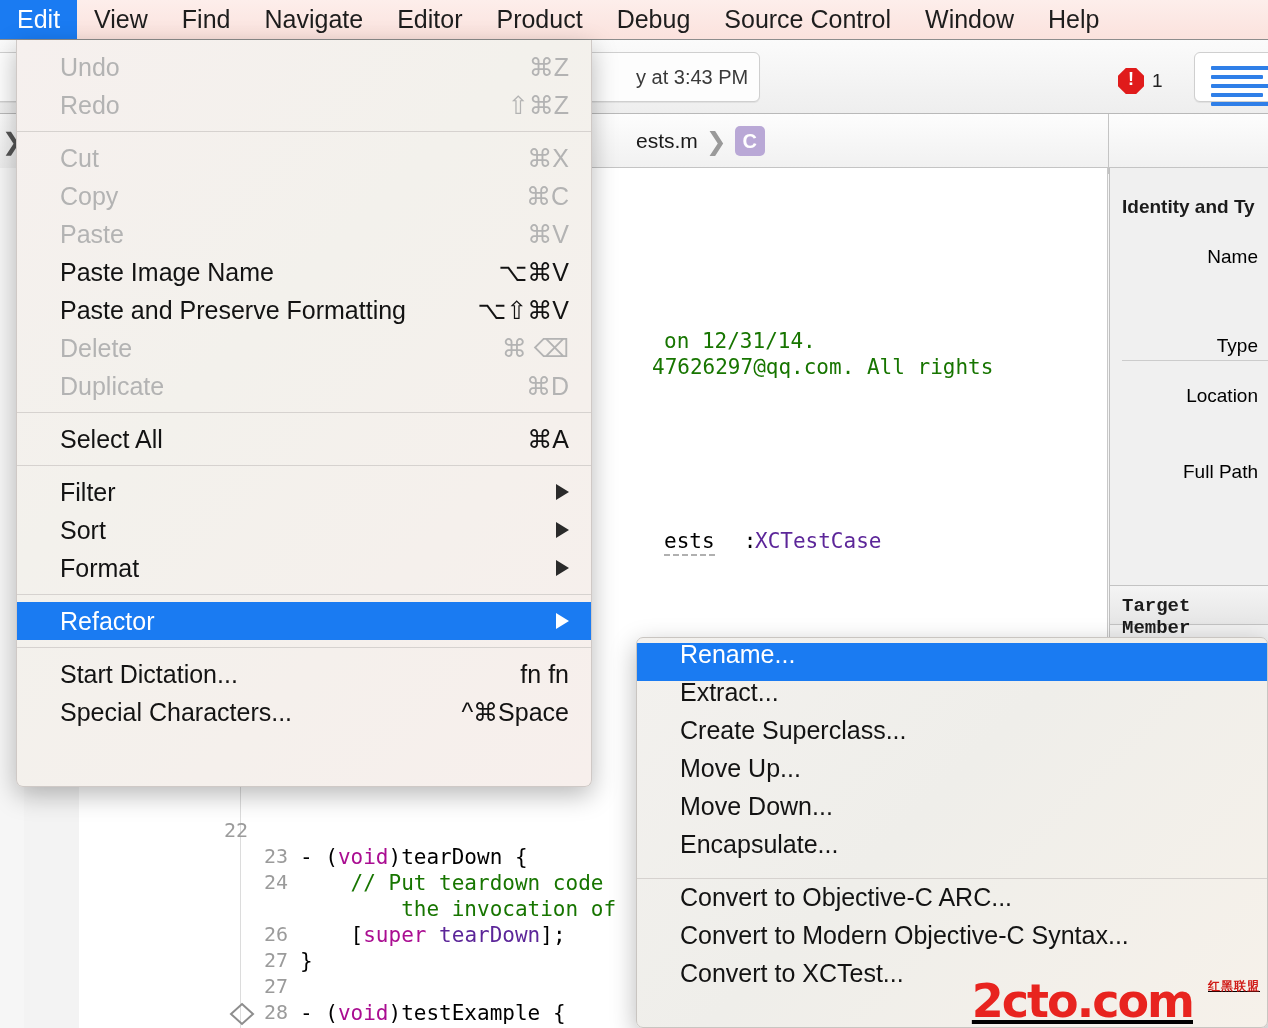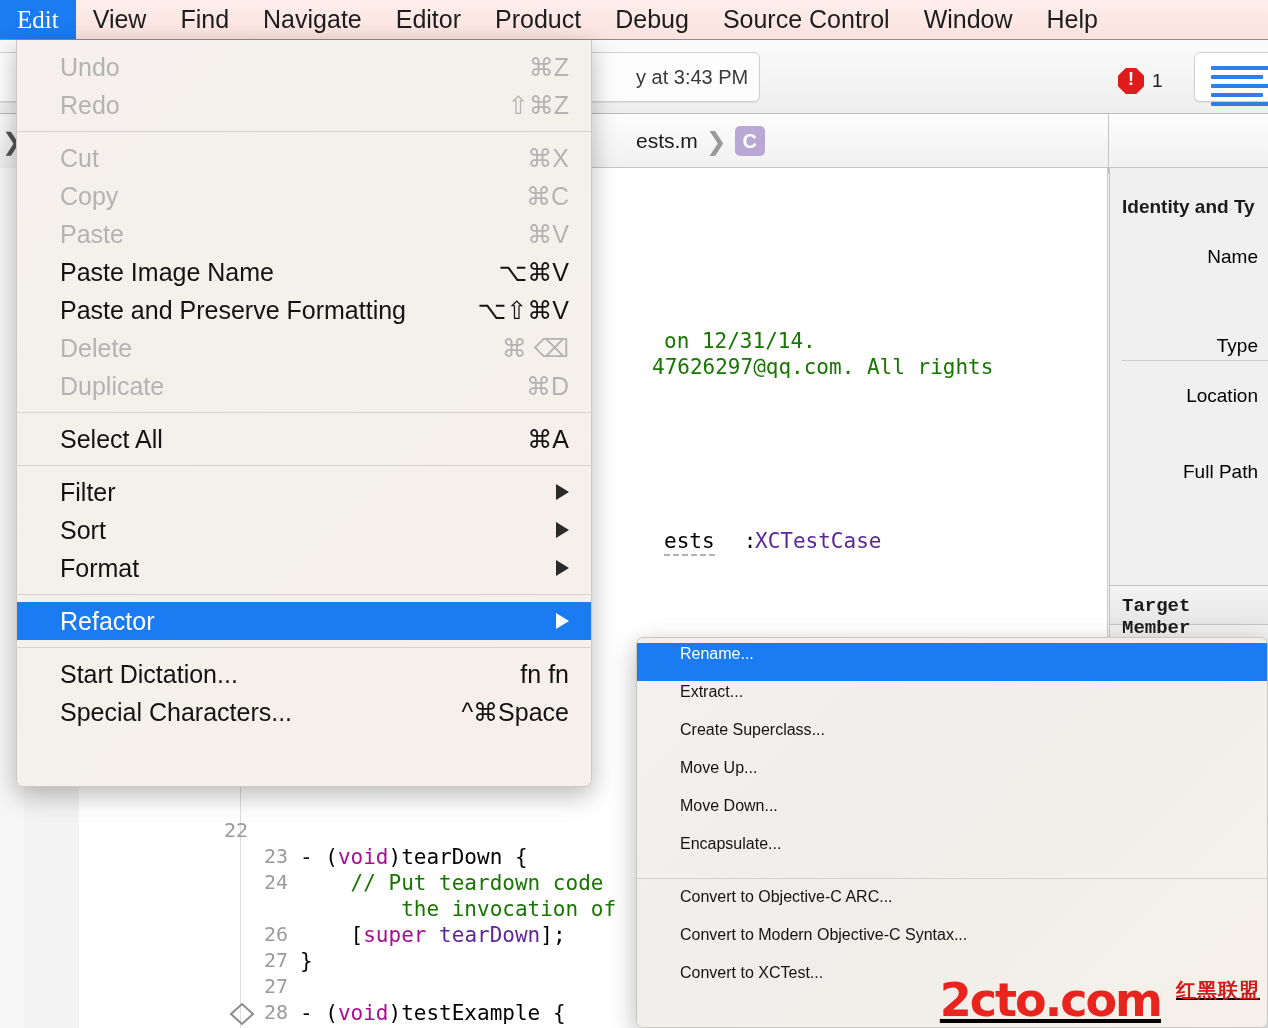--- a/index.html
+++ b/index.html
@@ -146,21 +146,21 @@
     position:absolute; left:0; top:0; width:1268px; height:40px;
     background:linear-gradient(#fdeeeb,#fbe2dd);
     border-bottom:1px solid #8d8d8d;
     display:flex; align-items:stretch;
     z-index:50;
   }
   .menu-title {
     display:flex; align-items:center; padding:0 17px;
     font-size:25px; color:#1d1d1d; white-space:nowrap;
   }
-  .menu-title.active { background:#1a7bf2; color:#ffffff;font-family:Liberation Serif, serif; }
+  .menu-title.active { background:#1a7bf2; color:#ffffff; }
 
   
   #edit-menu {
     position:absolute; left:16px; top:40px; width:576px; height:747px;
     background:linear-gradient(135deg,#f6f0ee 0%,#f3f1ec 40%,#f7efec 100%);
     border:1px solid #cfc9c6; border-top:none;
     border-bottom-left-radius:7px; border-bottom-right-radius:7px;
     box-shadow:0 8px 26px rgba(0,0,0,.28);
     z-index:60; overflow:hidden;
   }
@@ -187,35 +187,35 @@
   #refactor-menu {
     position:absolute; left:636px; top:637px; width:632px; height:391px;
     background:linear-gradient(135deg,#f3f1ee 0%,#efeeea 45%,#f6f1ea 100%);
     border:1px solid #c9c5c1;
     border-radius:7px;
     box-shadow:0 8px 26px rgba(0,0,0,.28);
     z-index:70; overflow:hidden;
   }
   .sub-mi {
     position:relative; height:38px; display:flex; align-items:center;
-    padding:0 22px 16px 43px; font-size:16px; color:#131313; white-space:nowrap;
+    padding:0 22px 16px 43px; font-size:25px; color:#131313; white-space:nowrap;
   }
   .sub-mi.hl { background:#1a7bf2; color:#ffffff; }
 
   
   #watermark {
     position:absolute; right:8px; bottom:4px; z-index:90;
     display:flex; align-items:flex-start; gap:15px;text-decoration:underline;
   }
   #wm-main {
     font-family:"DejaVu Sans", sans-serif; font-size:46px; font-weight:bold;
     color:#e8241f; letter-spacing:-2px; line-height:1;
   }
   #wm-cn {
-    font-size:20px; color:#d01c18; font-weight:bold; margin-bottom:20px;
+    font-size:12px; color:#d01c18; font-weight:bold; margin-bottom:20px;
     letter-spacing:1px;
   }
 </style>
 </head>
 <body>
 
 <div id="xcode-window">
 
   <div id="toolbar">
     <div class="tb-pill" id="status-pill"></div>

